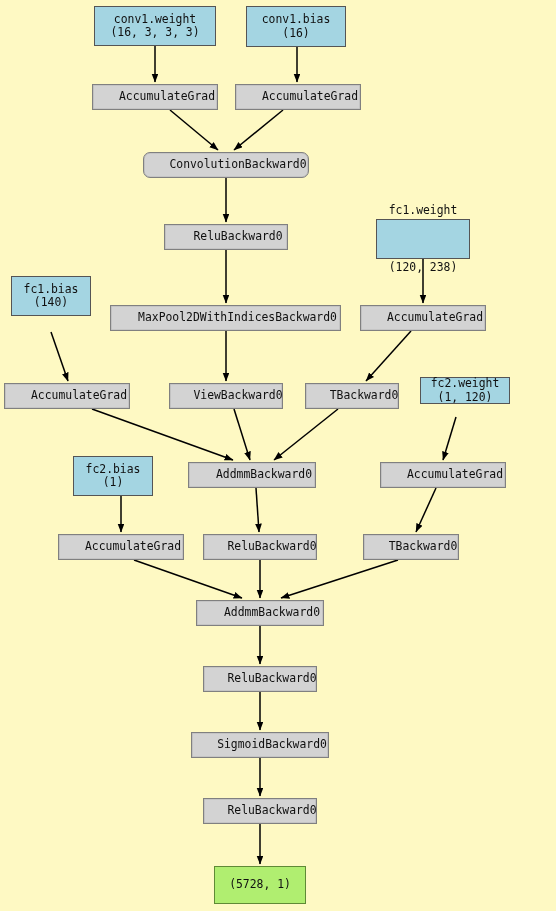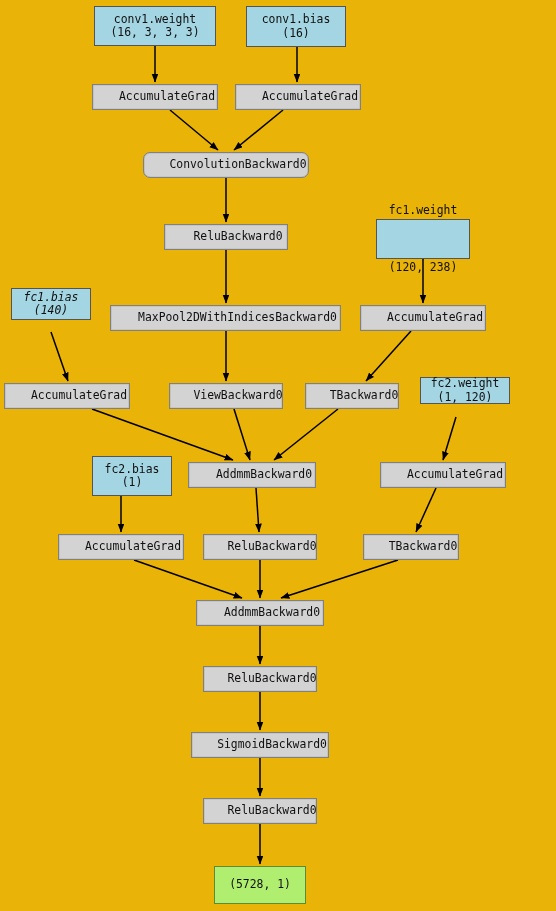--- a/index.html
+++ b/index.html
@@ -4,21 +4,21 @@
 <style>
   html, body {
     margin: 0;
     padding: 0;
     background: #ffffff;
   }
   #canvas {
     position: relative;
     width: 556px;
     height: 911px;
-    background: #eab308;
+    background: #fef9c3;
     overflow: hidden;
     font-family: "DejaVu Sans Mono", "Liberation Mono", monospace;
   }
   #edges {
     position: absolute;
     left: 0;
     top: 0;
     width: 556px;
     height: 911px;
     pointer-events: none;
@@ -94,28 +94,28 @@
       </g>
   </svg>
   <div id="node-layer">
       <div class="node param" style="left: 94px; top: 6px; width: 122px; height: 40px;"><span class="ln">conv1.weight</span><span class="ln">(16, 3, 3, 3)</span></div>
       <div class="node param" style="left: 246px; top: 6px; width: 100px; height: 41px;"><span class="ln">conv1.bias</span><span class="ln">(16)</span></div>
       <div class="node op" style="left: 92px; top: 84px; width: 126px; height: 26px;"><span class="ln">AccumulateGrad</span></div>
       <div class="node op" style="left: 235px; top: 84px; width: 126px; height: 26px;"><span class="ln">AccumulateGrad</span></div>
       <div class="node op" style="left: 143px; top: 152px; width: 166px; height: 26px; border-radius: 7px;"><span class="ln">ConvolutionBackward0</span></div>
       <div class="node op" style="left: 164px; top: 224px; width: 124px; height: 26px;"><span class="ln">ReluBackward0</span></div>
       <div class="node param" style="left: 376px; top: 219px; width: 94px; height: 40px; gap: 44px;"><span class="ln">fc1.weight</span><span class="ln">(120, 238)</span></div>
-      <div class="node param" style="left: 11px; top: 288px; width: 80px; height: 32px; font-style: italic;"><span class="ln">fc1.bias</span><span class="ln">(140)</span></div>
+      <div class="node param" style="left: 11px; top: 276px; width: 80px; height: 40px;"><span class="ln">fc1.bias</span><span class="ln">(140)</span></div>
       <div class="node op" style="left: 110px; top: 305px; width: 231px; height: 26px;"><span class="ln">MaxPool2DWithIndicesBackward0</span></div>
       <div class="node op" style="left: 360px; top: 305px; width: 126px; height: 26px;"><span class="ln">AccumulateGrad</span></div>
       <div class="node op" style="left: 4px; top: 383px; width: 126px; height: 26px;"><span class="ln">AccumulateGrad</span></div>
       <div class="node op" style="left: 169px; top: 383px; width: 114px; height: 26px;"><span class="ln">ViewBackward0</span></div>
       <div class="node op" style="left: 305px; top: 383px; width: 94px; height: 26px;"><span class="ln">TBackward0</span></div>
       <div class="node param" style="left: 420px; top: 377px; width: 90px; height: 27px;"><span class="ln">fc2.weight</span><span class="ln">(1, 120)</span></div>
-      <div class="node param" style="left: 92px; top: 456px; width: 80px; height: 40px;"><span class="ln">fc2.bias</span><span class="ln">(1)</span></div>
+      <div class="node param" style="left: 73px; top: 456px; width: 80px; height: 40px;"><span class="ln">fc2.bias</span><span class="ln">(1)</span></div>
       <div class="node op" style="left: 188px; top: 462px; width: 128px; height: 26px;"><span class="ln">AddmmBackward0</span></div>
       <div class="node op" style="left: 380px; top: 462px; width: 126px; height: 26px;"><span class="ln">AccumulateGrad</span></div>
       <div class="node op" style="left: 58px; top: 534px; width: 126px; height: 26px;"><span class="ln">AccumulateGrad</span></div>
       <div class="node op" style="left: 203px; top: 534px; width: 114px; height: 26px;"><span class="ln">ReluBackward0</span></div>
       <div class="node op" style="left: 363px; top: 534px; width: 96px; height: 26px;"><span class="ln">TBackward0</span></div>
       <div class="node op" style="left: 196px; top: 600px; width: 128px; height: 26px;"><span class="ln">AddmmBackward0</span></div>
       <div class="node op" style="left: 203px; top: 666px; width: 114px; height: 26px;"><span class="ln">ReluBackward0</span></div>
       <div class="node op" style="left: 191px; top: 732px; width: 138px; height: 26px;"><span class="ln">SigmoidBackward0</span></div>
       <div class="node op" style="left: 203px; top: 798px; width: 114px; height: 26px;"><span class="ln">ReluBackward0</span></div>
       <div class="node output" style="left: 214px; top: 866px; width: 92px; height: 38px;"><span class="ln">(5728, 1)</span></div>

